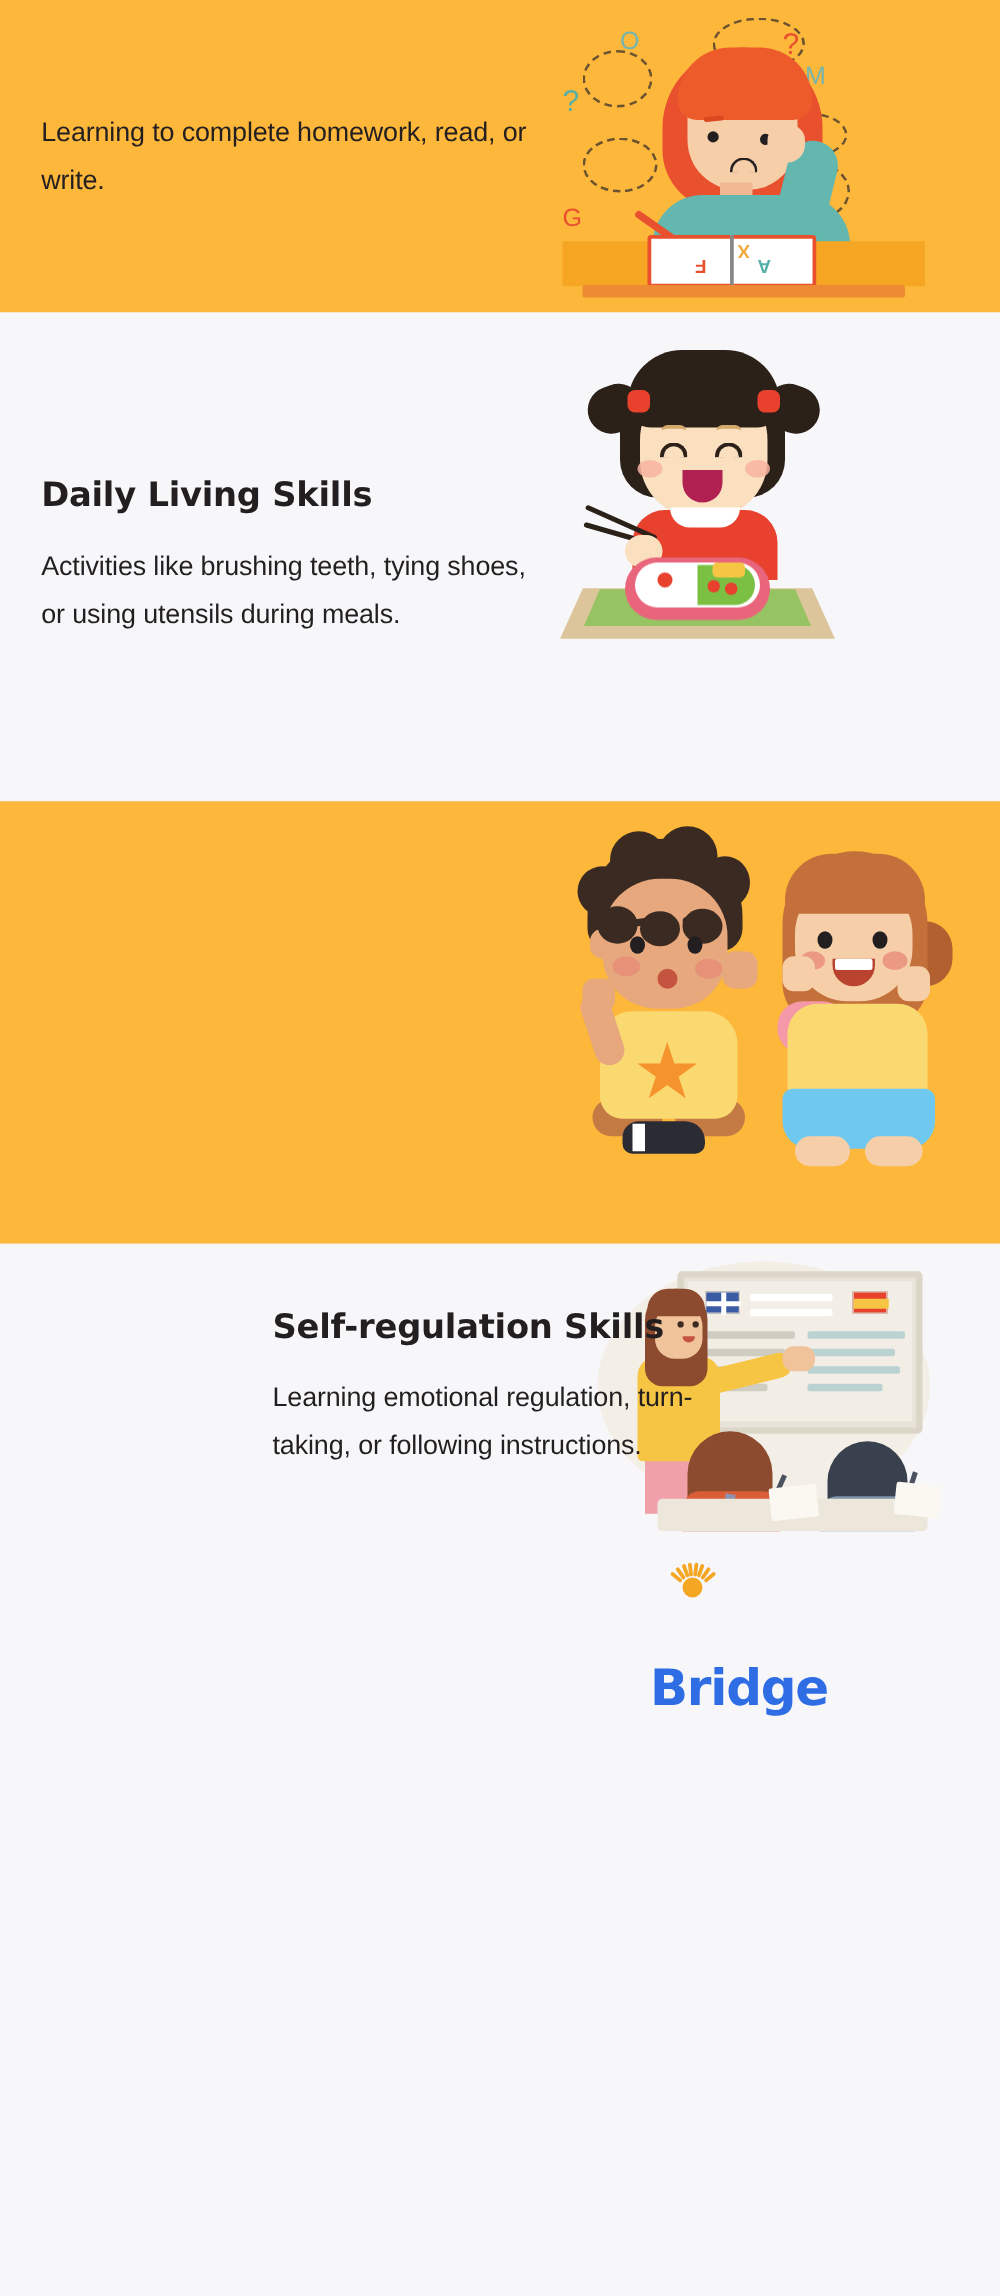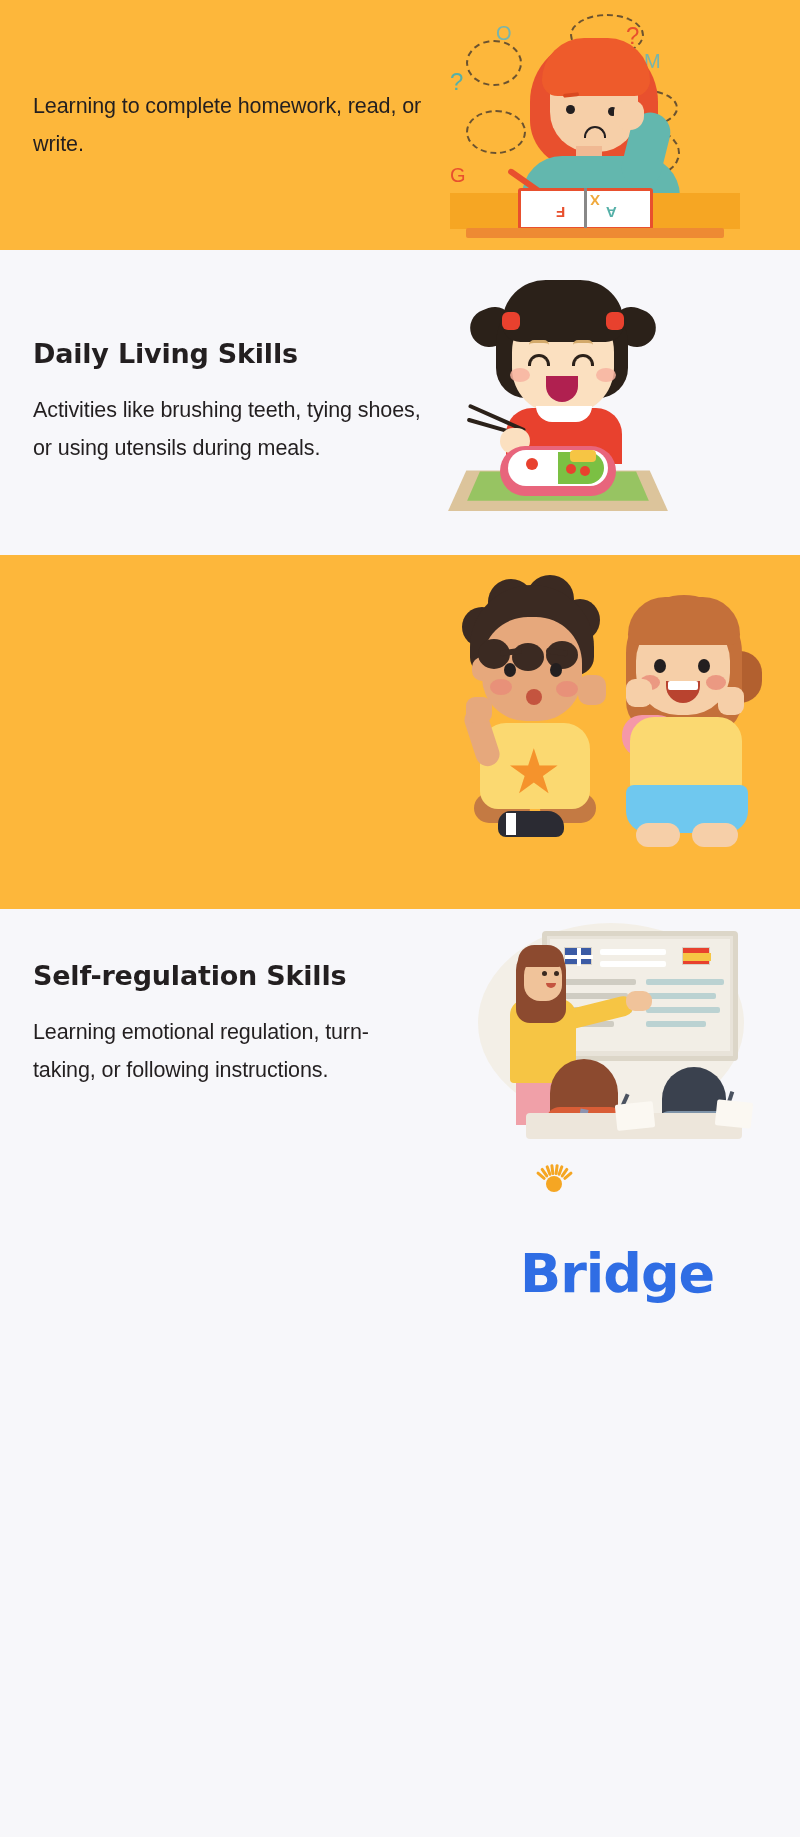--- a/index.html
+++ b/index.html
@@ -82,23 +82,23 @@
   .panel-art {
     position: absolute;
     right: 0;
     top: 0;
     bottom: 0;
     width: 370px;
   }
 
   
   #panel-academic        { height: 250px; }
-  #panel-daily-living    { height: 305px; }
+  #panel-daily-living    { height: 391px; }
   #panel-social          { height: 354px; }
-  #panel-self-regulation { height: 230px; }
+  #panel-self-regulation { height: 230px; justify-content: center; }
 
   
   .art { position: absolute; }
   .circle { border-radius: 50%; }
 
   
   .p1 { left: 0; top: 0; width: 370px; height: 250px; }
   .p1 .desk {
     left: 36px; top: 228px; width: 258px; height: 10px;
     background: #EE8A33; border-radius: 2px;
@@ -466,21 +466,21 @@
     font-weight: 700;
     font-size: 54px;
     color: #F5A623;
     letter-spacing: -1px;
   }
   .logo-bridge {
     position: absolute;
     left: 28px; top: 78px;
     font-family: "DejaVu Sans", sans-serif;
     font-weight: 700;
-    font-size: 54px;
+    font-size: 40px;
     color: #2F6DE4;
     letter-spacing: -1px;
   }
   .logo-sun {
     position: absolute;
     left: 54px; top: 12px;
     width: 16px; height: 16px;
     background: #F5A623;
     border-radius: 50%;
   }

